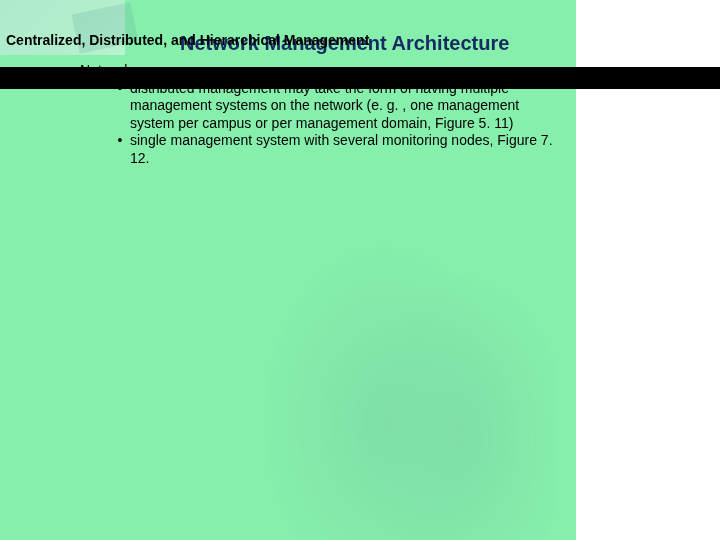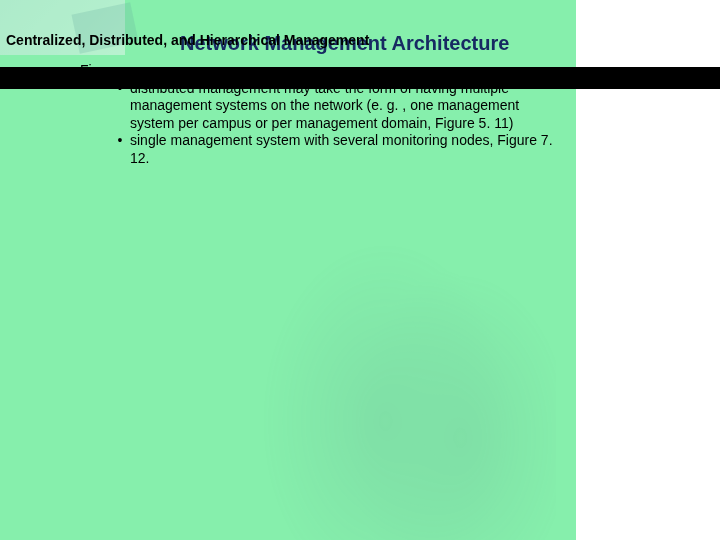--- a/index.html
+++ b/index.html
@@ -117,21 +117,21 @@
   <div class="subtitle-line">Centralized, Distributed, and Hierarchical Management</div>
 
   <div class="title-line">Network Management Architecture</div>
 
   <div class="dark-bar"></div>
 
   <div class="content">
 
     <div class="row indent1">
       <span class="bul">•</span>
-      <span class="txt">Figure</span>
+      <span class="txt">Network</span>
     </div>
 
     <div class="row indent2">
       <span class="bul">•</span>
       <span class="txt">distributed management may take the form of having multiple management systems on the network (e. g. , one management system per campus or per management domain, Figure 5. 11)</span>
     </div>
 
     <div class="row indent2">
       <span class="bul">•</span>
       <span class="txt">single management system with several monitoring nodes, Figure 7. 12.</span>

